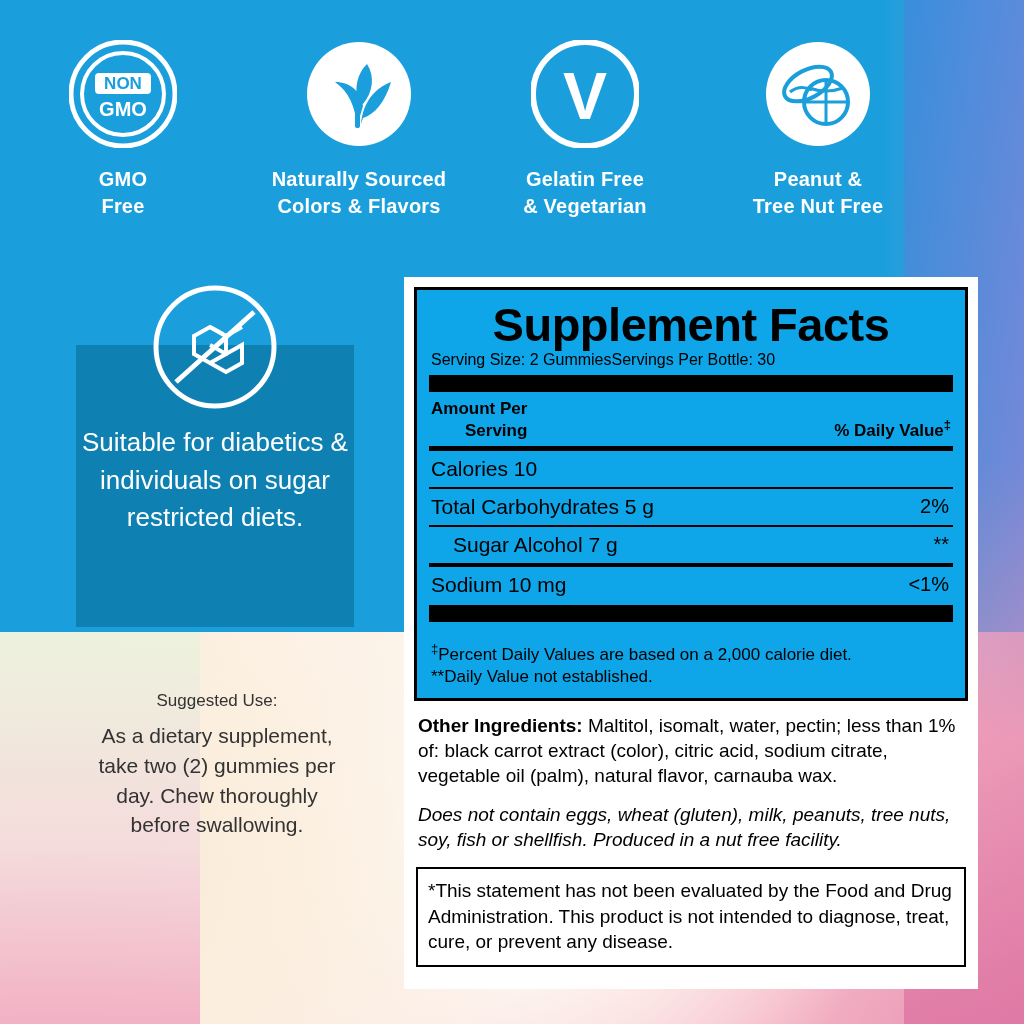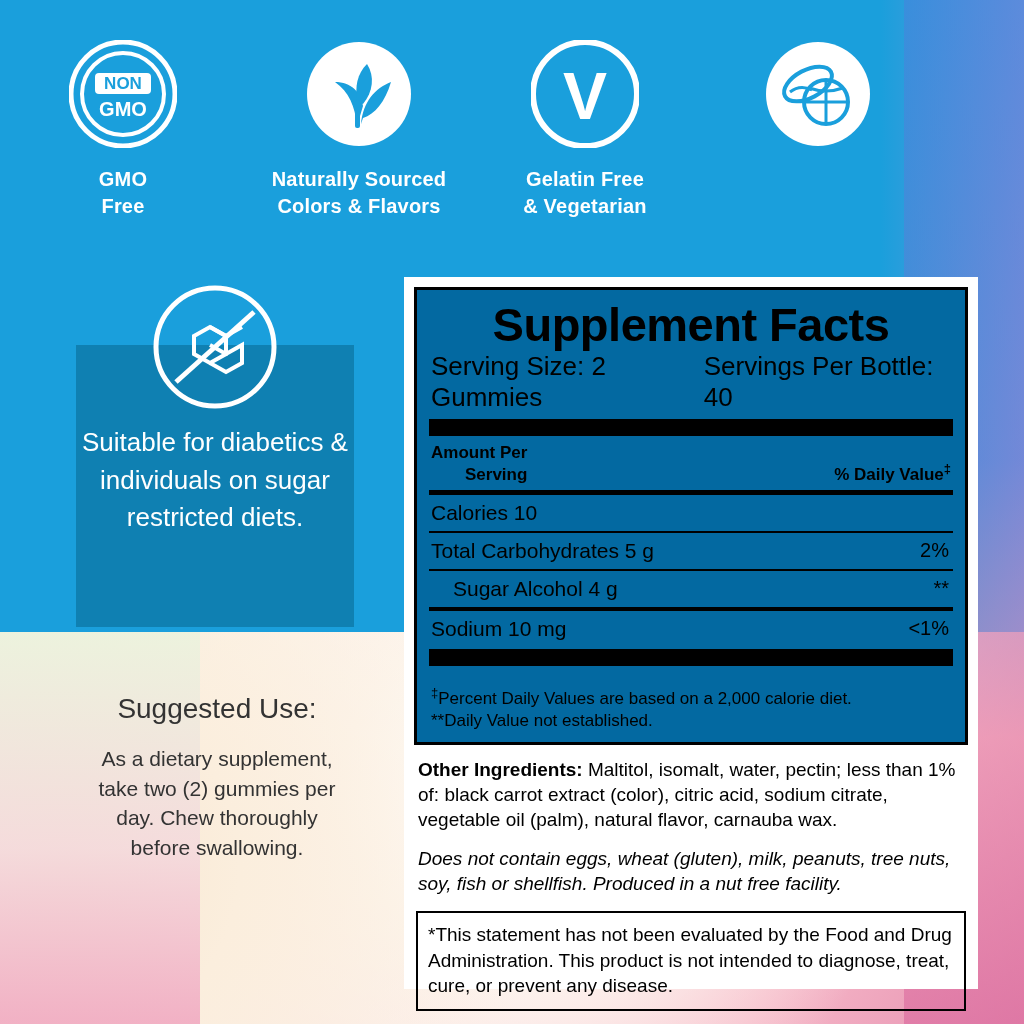--- a/index.html
+++ b/index.html
@@ -112,23 +112,23 @@
   
   .suggested {
     position: absolute;
     left: 92px;
     top: 690px;
     width: 250px;
     text-align: center;
     color: #333333;
   }
   .suggested-title {
-    font-size: 28px;
+    font-size: 17px;
     line-height: 1.35;
-    margin-bottom: 16px;
+    margin-bottom: 8px;
   }
   .suggested-body {
     font-size: 21px;
     line-height: 1.42;
   }
 
   
   .sf-card {
     position: absolute;
     left: 404px;
@@ -140,35 +140,35 @@
   }
   .sf-inner {
     position: absolute;
     left: 10px;
     top: 10px;
     width: 554px;
   }
   .sf-box {
     border: 3px solid #000000;
     padding: 8px 12px 8px 12px;
-    background: #0369a1;
+    background: #0ea5e9;
   }
   .sf-title {
     font-size: 47px;
     font-weight: bold;
     text-align: center;
     letter-spacing: -0.5px;
     line-height: 1.05;
     margin: 2px 0 2px 0;
     color: #000;
   }
   .sf-serving {
     display: flex;
-    justify-content: flex-end;
-    font-size: 26px;
+    justify-content: flex-start;
+    font-size: 16px;
     color: #000;
     padding: 0 2px 4px 2px;
   }
   .rule-thick {
     height: 17px;
     background: #000;
     margin: 2px 0 0 0;
   }
   .rule-med {
     height: 5px;
@@ -281,20 +281,22 @@
 
     <div class="badge" style="width:240px;">
       <svg class="badge-icon" viewBox="0 0 108 108">
         <circle cx="54" cy="54" r="52" fill="#ffffff"></circle>
         <ellipse cx="44" cy="44" rx="26" ry="14" transform="rotate(-28 44 44)" fill="none" stroke="#1a9fdc" stroke-width="4"></ellipse>
         <path d="M26 52 q10 -8 22 -2" fill="none" stroke="#1a9fdc" stroke-width="3"></path>
         <circle cx="62" cy="62" r="22" fill="none" stroke="#1a9fdc" stroke-width="4"></circle>
         <path d="M40 62 h44 M62 40 v44" stroke="#1a9fdc" stroke-width="3"></path>
         <path d="M45 48 q17 6 34 0" fill="none" stroke="#1a9fdc" stroke-width="3"></path>
       </svg>
+      <div class="badge-label">Peanut &amp;
+Tree Nut Free</div>
     </div>
   </div>
 
   <div class="diabetic-panel"></div>
   <div class="diabetic-wrap">
     <svg class="diabetic-icon" viewBox="0 0 126 126">
       <circle cx="63" cy="63" r="59" fill="none" stroke="#ffffff" stroke-width="5"></circle>
       <g fill="none" stroke="#ffffff" stroke-width="4">
         <path d="M42 52 l16 -9 16 9 v18 l-16 9 -16 -9 z"></path>
         <path d="M58 43 l16 9 16 -9"></path>
@@ -311,21 +313,21 @@
   </div>
 
   <div class="sf-card">
     <div class="sf-inner">
 
       <div class="sf-box">
         <div class="sf-title">Supplement Facts</div>
 
         <div class="sf-serving">
           <span>Serving Size: 2 Gummies</span>
-          <span>Servings Per Bottle: 40</span>
+          <span>Servings Per Bottle: 30</span>
         </div>
 
         <div class="rule-thick"></div>
 
         <div class="sf-headrow">
           <span class="amt">Amount Per
 Serving</span>
           <span class="dv"><span>% Daily Value</span><sup>‡</sup></span>
         </div>
 
@@ -337,21 +339,21 @@
         </div>
         <div class="rule-thin"></div>
 
         <div class="sf-row">
           <span class="name">Total Carbohydrates 5 g</span>
           <span class="val">2%</span>
         </div>
         <div class="rule-thin"></div>
 
         <div class="sf-row indent">
-          <span class="name">Sugar Alcohol 4 g</span>
+          <span class="name">Sugar Alcohol 7 g</span>
           <span class="val">**</span>
         </div>
         <div class="rule-thin"></div>
 
         <div class="rule-thin"></div>
 
         <div class="sf-row">
           <span class="name">Sodium 10 mg</span>
           <span class="val">&lt;1%</span>
         </div>

